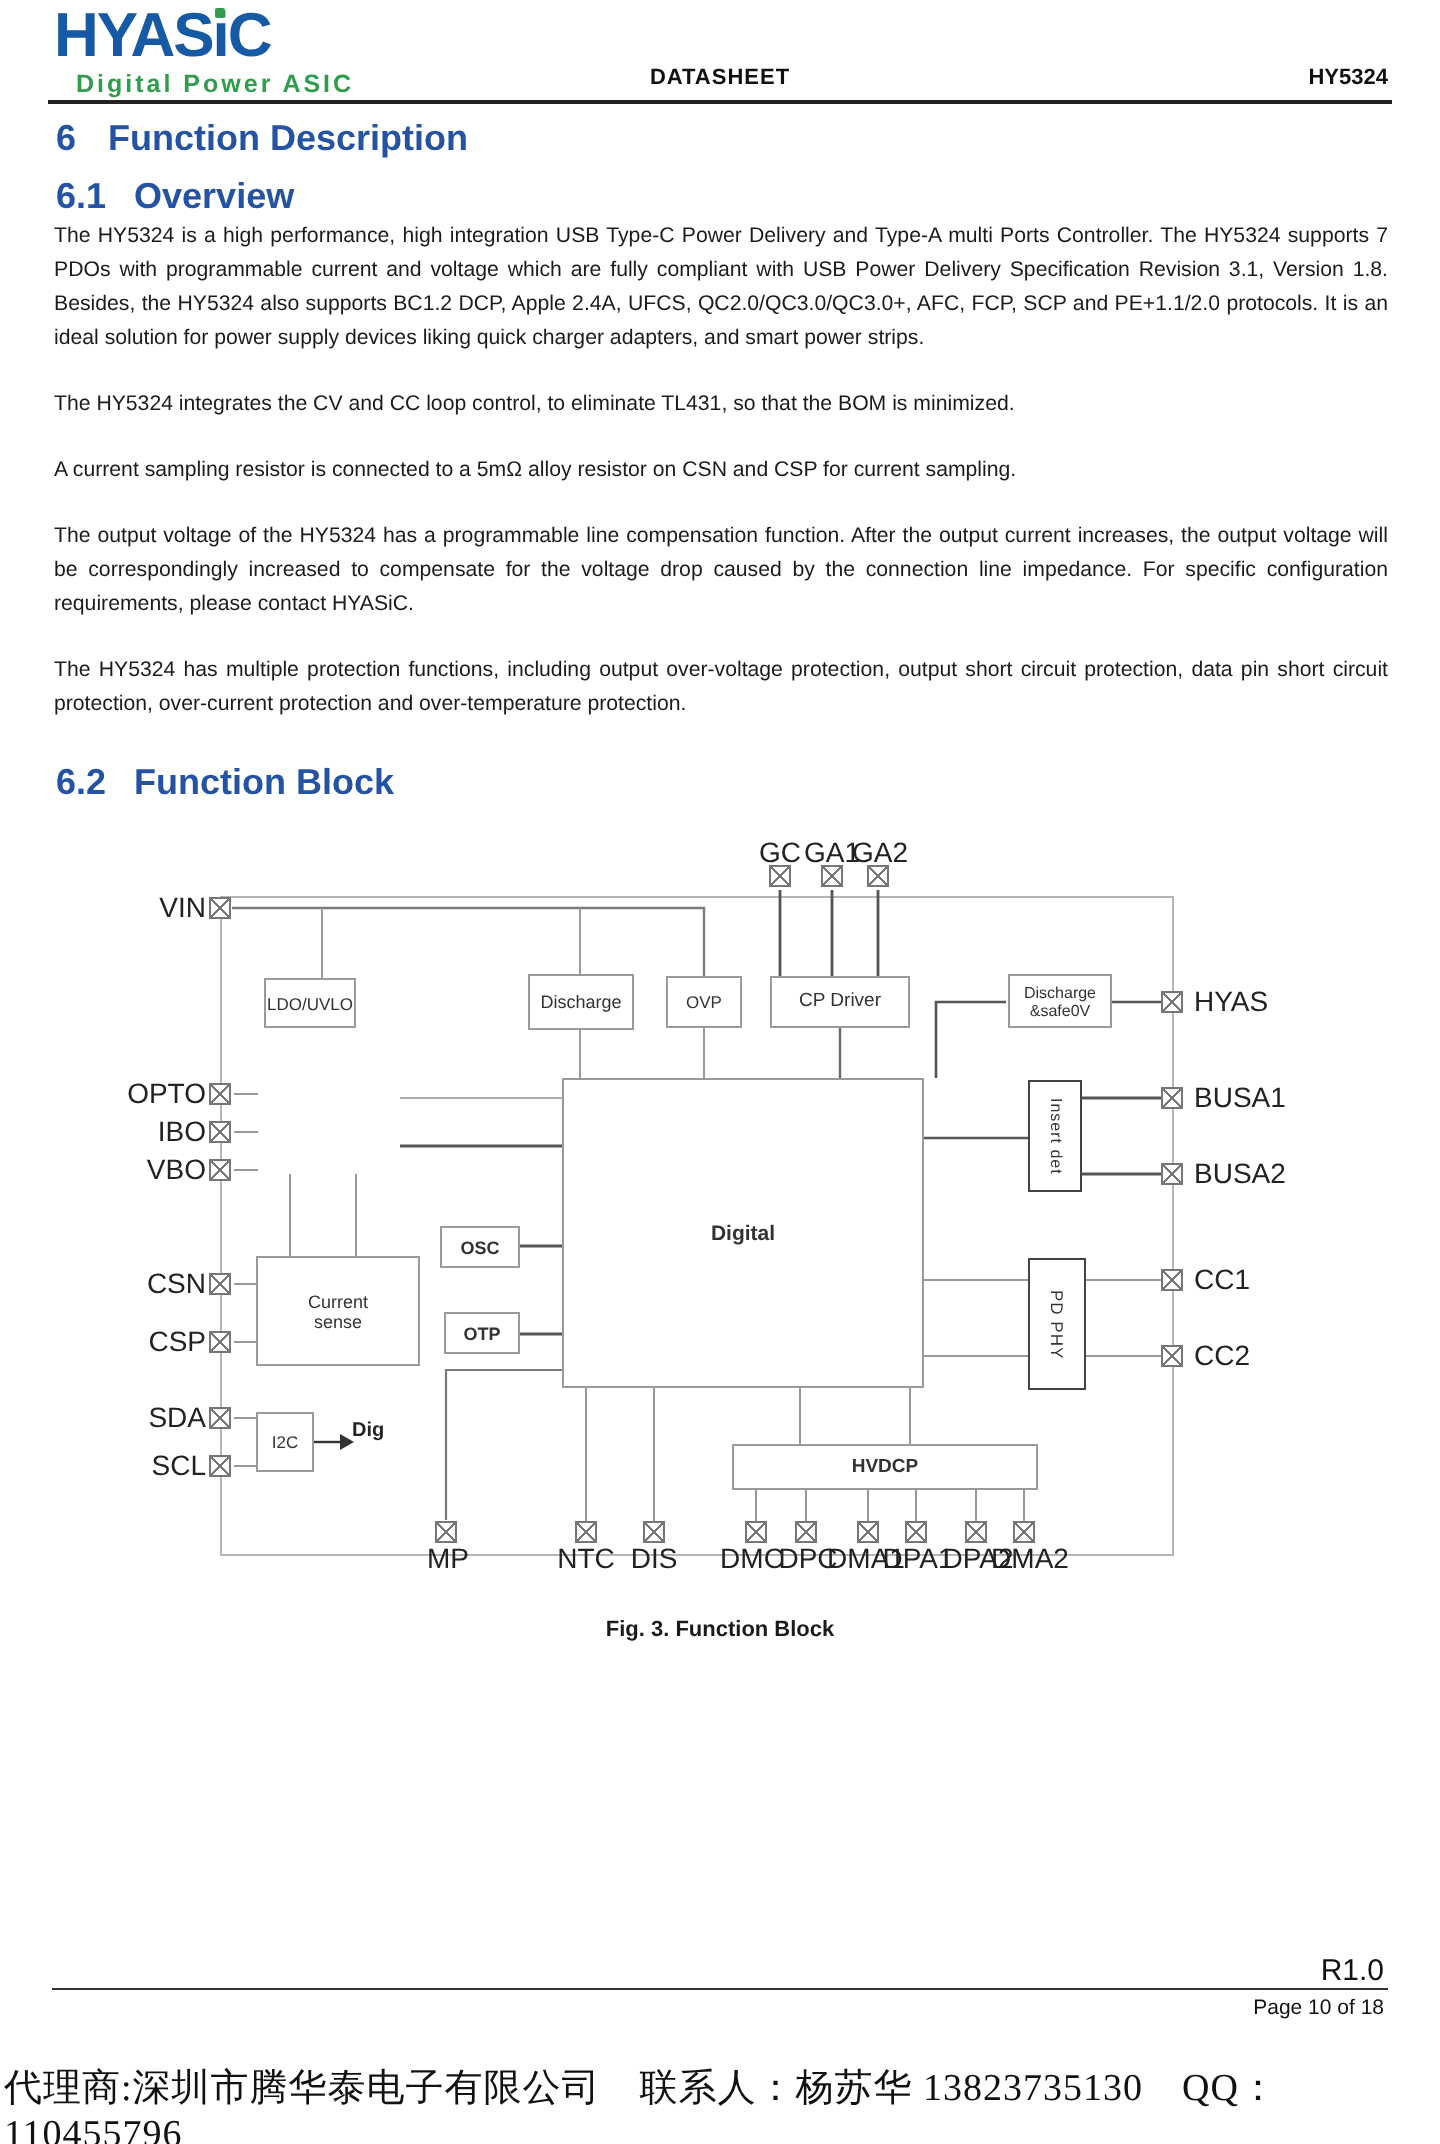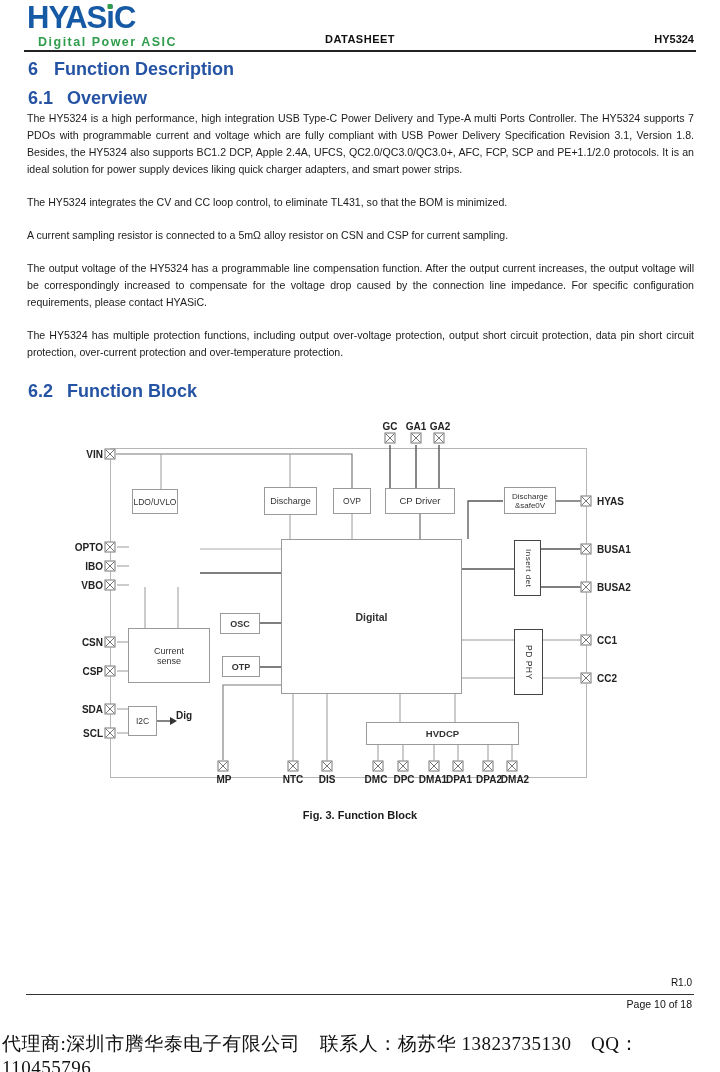--- a/index.html
+++ b/index.html
@@ -34,29 +34,29 @@
     display:flex;align-items:center;justify-content:center;text-align:center;
     font-size:9px;line-height:10px;box-sizing:border-box;}
   .blk-dark{border:1.5px solid #444;}
   .vtext{writing-mode:vertical-rl;text-orientation:mixed;letter-spacing:.5px;}
   .pin{position:absolute;width:11px;height:11px;box-sizing:border-box;border:1px solid #777;
     background:
       linear-gradient(45deg,  rgba(0,0,0,0) calc(50% - .6px), #777 calc(50% - .6px), #777 calc(50% + .6px), rgba(0,0,0,0) calc(50% + .6px)),
       linear-gradient(-45deg, rgba(0,0,0,0) calc(50% - .6px), #777 calc(50% - .6px), #777 calc(50% + .6px), rgba(0,0,0,0) calc(50% + .6px)),
       #fff;
     transform:translate(-50%,-50%);}
-  .pl{position:absolute;font-size:10px;font-weight:700;color:#222;line-height:11px;}
+  .pl{position:absolute;font-size:14px;font-weight:400;color:#222;line-height:11px;}
   .pl-left{width:48px;text-align:right;transform:translateY(-50%);}
   .pl-right{transform:translateY(-50%);}
   .pl-top,.pl-bot{width:40px;text-align:center;transform:translateX(-50%);}
   .dig-label{position:absolute;font-size:10px;font-weight:700;color:#222;}
   
   .fig-caption{position:absolute;left:0;top:809px;width:720px;text-align:center;
     font-size:11px;font-weight:600;color:#1b1b1b;}
-  .ftr-rev{position:absolute;right:28px;top:977px;font-size:10px;color:#111;}
+  .ftr-rev{position:absolute;right:28px;top:977px;font-size:15px;color:#111;}
   .ftr-line{position:absolute;left:26px;top:994px;width:668px;height:1px;background:#333;}
   .ftr-page{position:absolute;right:28px;top:998px;font-size:10.5px;color:#111;}
   .distrib{position:absolute;left:2px;top:1031px;width:716px;
     font-family:"Liberation Serif","DejaVu Serif",serif;font-size:19px;color:#111;
     letter-spacing:.5px;white-space:pre-wrap;}
 </style>
 </head>
 <body>
 
 <div class="page">

